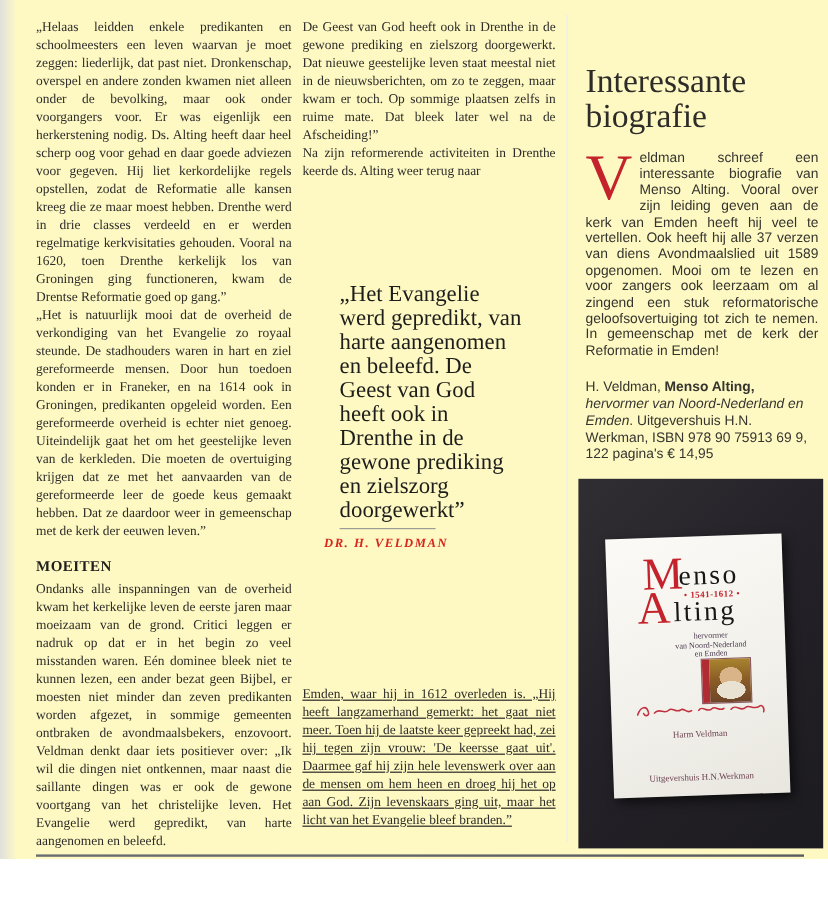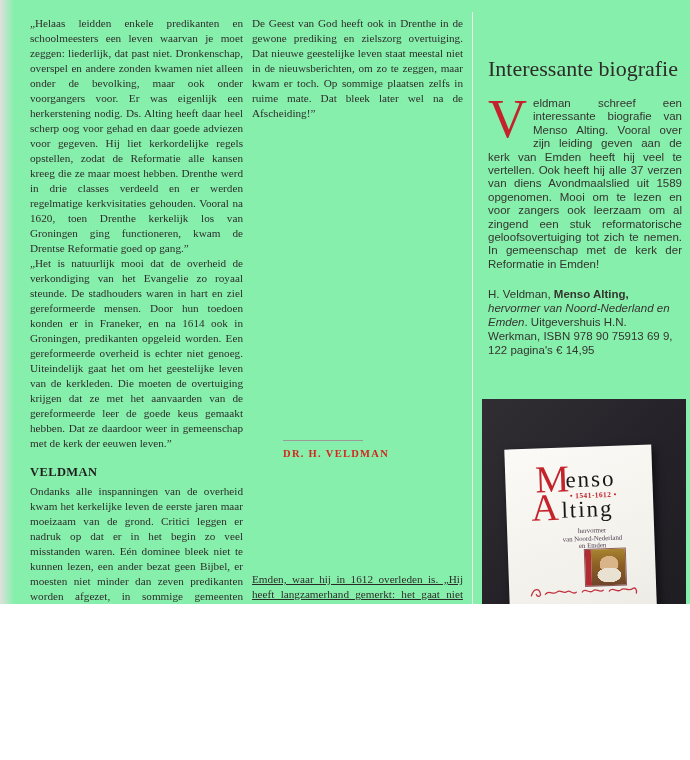--- a/index.html
+++ b/index.html
@@ -1,43 +1,43 @@
 <!DOCTYPE html>
 <html lang="nl"><head>
 <meta charset="utf-8">
 <style>
   html,body{margin:0;padding:0;background:#ffffff;}
   .sheet{
-    position:relative;width:690px;height:604px;overflow:hidden;
-    background:#86efac;
+    position:relative;width:690px;height:716px;overflow:hidden;
+    background:#fef9c3;
     font-family:"Liberation Serif","DejaVu Serif",serif;
     color:#2b2a27;
   }
   .edge-shade{position:absolute;left:0;top:0;width:14px;height:100%;
     background:linear-gradient(90deg,#e0e0dd, rgba(252,252,250,0));}
   .vsep{position:absolute;left:472px;top:12px;width:1px;height:690px;background:#efede9;}
 
   
   .serif-col p{margin:0;font-size:11.2px;line-height:15px;text-align:justify;color:#2e2d2a;}
   .col1{position:absolute;left:30px;top:16px;width:213px;}
   .col1 h3{margin:14px 0 4px;font-size:12.5px;letter-spacing:.4px;color:#1f1f1d;}
   .col2top{position:absolute;left:252px;top:16px;width:211px;}
   .col2bottom{position:absolute;left:252px;top:572px;width:211px;text-decoration:underline;}
 
   
   .pullquote{position:absolute;left:283px;top:236px;width:152px;
     font-size:19px;line-height:20px;color:#1d1d1b;}
   .quote-rule{position:absolute;left:283px;top:440px;width:80px;border-top:1px solid #9b9b97;}
-  .quote-caption{position:absolute;left:283px;top:448px;
-    font-size:10.5px;font-weight:bold;letter-spacing:1.3px;color:#d6261e;}
+  .quote-caption{position:absolute;left:270px;top:448px;
+    font-size:10.5px;font-weight:bold;letter-spacing:1.3px;color:#d6261e;font-style:italic;}
 
   
   .col3{position:absolute;left:488px;top:48px;width:194px;}
   .kicker{font-weight:bold;font-size:12.5px;letter-spacing:1.6px;color:#2a2927;}
-  .title{margin:6px 0 12px;font-weight:400;font-size:22px;line-height:29px;color:#2d2c29;}
+  .title{margin:6px 0 12px;font-weight:400;font-size:28px;line-height:29px;color:#2d2c29;}
   .body3{margin:14px 0 0;font-family:"Liberation Sans",sans-serif;
     font-size:11.5px;line-height:13.4px;text-align:justify;color:#35342f;}
   .dropcap{float:left;font-family:"Liberation Serif","DejaVu Serif",serif;
     font-size:54px;line-height:40px;padding:2px 6px 0 0;color:#c4232c;}
   .citation{margin:16px 0 0;font-family:"Liberation Sans",sans-serif;
     font-size:11.5px;line-height:14px;color:#35342f;}
   .citation .b{font-weight:bold;}
   .citation .i{font-style:italic;}
 
   
@@ -76,28 +76,30 @@
 </head>
 <body>
 
 <div class="sheet">
   <div class="edge-shade"></div>
   <div class="vsep"></div>
 
   <article class="serif-col col1">
     <p>„Helaas leidden enkele predikanten en schoolmeesters een leven waarvan je moet zeggen: liederlijk, dat past niet. Dronkenschap, overspel en andere zonden kwamen niet alleen onder de bevolking, maar ook onder voorgangers voor. Er was eigenlijk een herkerstening nodig. Ds. Alting heeft daar heel scherp oog voor gehad en daar goede adviezen voor gegeven. Hij liet kerkordelijke regels opstellen, zodat de Reformatie alle kansen kreeg die ze maar moest hebben. Drenthe werd in drie classes verdeeld en er werden regelmatige kerkvisitaties gehouden. Vooral na 1620, toen Drenthe kerkelijk los van Groningen ging functioneren, kwam de Drentse Reformatie goed op gang.”</p>
     <p>„Het is natuurlijk mooi dat de overheid de verkondiging van het Evangelie zo royaal steunde. De stadhouders waren in hart en ziel gereformeerde mensen. Door hun toedoen konden er in Franeker, en na 1614 ook in Groningen, predikanten opgeleid worden. Een gereformeerde overheid is echter niet genoeg. Uiteindelijk gaat het om het geestelijke leven van de kerkleden. Die moeten de overtuiging krijgen dat ze met het aanvaarden van de gereformeerde leer de goede keus gemaakt hebben. Dat ze daardoor weer in gemeenschap met de kerk der eeuwen leven.”</p>
-    <h3>VELDMAN</h3>
+    <h3>MOEITEN</h3>
     <p>Ondanks alle inspanningen van de overheid kwam het kerkelijke leven de eerste jaren maar moeizaam van de grond. Critici leggen er nadruk op dat er in het begin zo veel misstanden waren. Eén dominee bleek niet te kunnen lezen, een ander bezat geen Bijbel, er moesten niet minder dan zeven predikanten worden afgezet, in sommige gemeenten ontbraken de avondmaalsbekers, enzovoort. Veldman denkt daar iets positiever over: „Ik wil die dingen niet ontkennen, maar naast die saillante dingen was er ook de gewone voortgang van het christelijke leven. Het Evangelie werd gepredikt, van harte aangenomen en beleefd.</p>
   </article>
 
   <article class="serif-col col2top">
-    <p>De Geest van God heeft ook in Drenthe in de gewone prediking en zielszorg overtuiging. Dat nieuwe geestelijke leven staat meestal niet in de nieuwsberichten, om zo te zeggen, maar kwam er toch. Op sommige plaatsen zelfs in ruime mate. Dat bleek later wel na de Afscheiding!”</p>
+    <p>De Geest van God heeft ook in Drenthe in de gewone prediking en zielszorg doorgewerkt. Dat nieuwe geestelijke leven staat meestal niet in de nieuwsberichten, om zo te zeggen, maar kwam er toch. Op sommige plaatsen zelfs in ruime mate. Dat bleek later wel na de Afscheiding!”</p>
+    <p>Na zijn reformerende activiteiten in Drenthe keerde ds. Alting weer terug naar</p>
   </article>
 
+  <div class="pullquote">„Het Evangelie werd gepredikt, van harte aangenomen en beleefd. De Geest van God heeft ook in Drenthe in de gewone prediking en zielszorg doorgewerkt”</div>
   <div class="quote-rule"></div>
   <div class="quote-caption">DR. H. VELDMAN</div>
 
   <article class="serif-col col2bottom">
     <p>Emden, waar hij in 1612 overleden is. „Hij heeft langzamerhand gemerkt: het gaat niet meer. Toen hij de laatste keer gepreekt had, zei hij tegen zijn vrouw: 'De keersse gaat uit'. Daarmee gaf hij zijn hele levenswerk over aan de mensen om hem heen en droeg hij het op aan God. Zijn levenskaars ging uit, maar het licht van het Evangelie bleef branden.”</p>
   </article>
 
   <section class="col3">
     <h1 class="title">Interessante biografie</h1>
     <p class="body3"><span class="dropcap">V</span><span>eldman schreef een interessante biografie van Menso Alting. Vooral over zijn leiding geven aan de kerk van Emden heeft hij veel te vertellen. Ook heeft hij alle 37 verzen van diens Avondmaalslied uit 1589 opgenomen. Mooi om te lezen en voor zangers ook leerzaam om al zingend een stuk reformatorische geloofsovertuiging tot zich te nemen. In gemeenschap met de kerk der Reformatie in Emden!</span></p>

